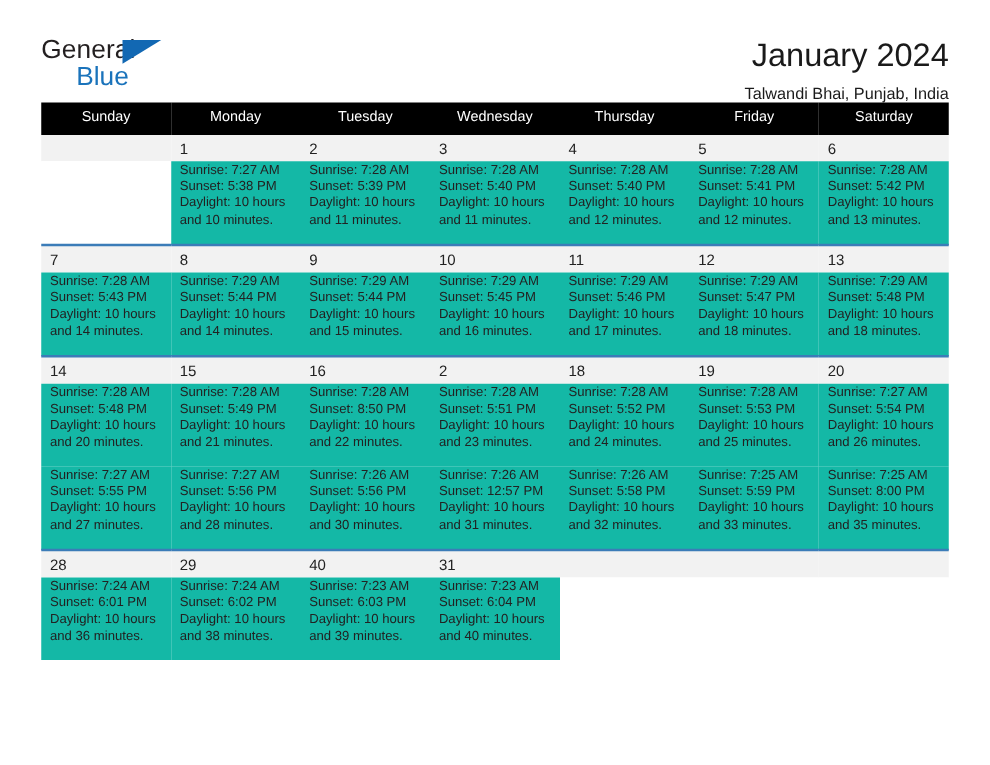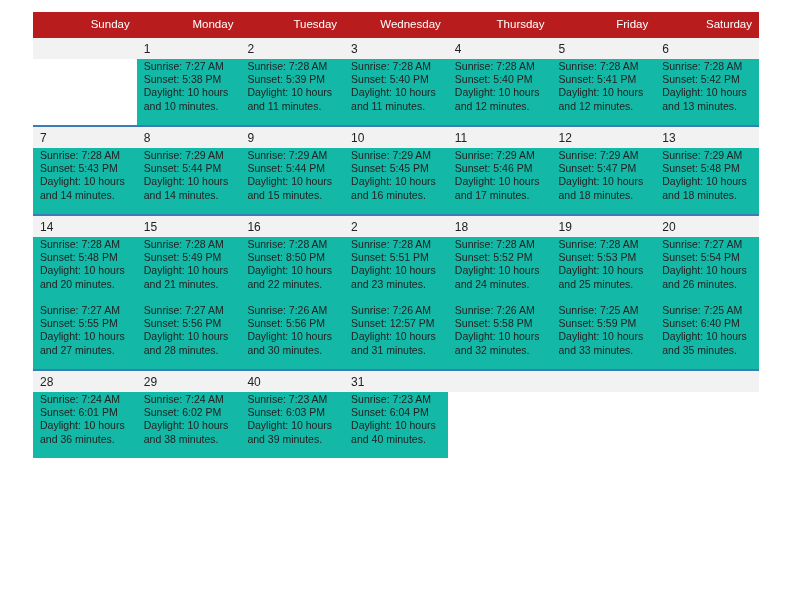--- a/index.html
+++ b/index.html
@@ -82,25 +82,25 @@
   }
 
   
   .cal {
     width: 726px;
     border-collapse: collapse;
     table-layout: fixed;
     margin-top: 12px;
   }
   .cal th {
-    background: #b91c1c;
+    background: #000000;
     color: #ffffff;
     font-size: 11.5px;
     font-weight: normal;
-    text-align: right;
+    text-align: center;
     padding: 6px 7px 7px 7px;
     line-height: 13px;
   }
   .daynum-cell {
     background: #f2f2f2;
     font-size: 12px;
     color: #222222;
     padding: 4px 7px 3px 7px;
     line-height: 14px;
     border-top: 2px solid #3b7cb8;
@@ -126,20 +126,31 @@
   }
   .empty-info {
     background: #ffffff;
   }
 </style>
 </head>
 <body>
 
 <div class="page">
 
+  <div class="top">
+    <div class="logo">
+      <span class="logo-general">General</span>
+      <span class="logo-tri"></span>
+      <span class="logo-blue">Blue</span>
+    </div>
+    <div class="titles">
+      <h1 class="cal-title">January 2024</h1>
+      <div class="cal-sub">Talwandi Bhai, Punjab, India</div>
+    </div>
+  </div>
 
   <table class="cal">
     <thead>
       <tr>
         <th>Sunday</th>
         <th>Monday</th>
         <th>Tuesday</th>
         <th>Wednesday</th>
         <th>Thursday</th>
         <th>Friday</th>
@@ -333,21 +344,21 @@
             <div>and 32 minutes.</div>
           </td>
           <td class="info-cell">
             <div>Sunrise: 7:25 AM</div>
             <div>Sunset: 5:59 PM</div>
             <div>Daylight: 10 hours</div>
             <div>and 33 minutes.</div>
           </td>
           <td class="info-cell">
             <div>Sunrise: 7:25 AM</div>
-            <div>Sunset: 6:40 PM</div>
+            <div>Sunset: 8:00 PM</div>
             <div>Daylight: 10 hours</div>
             <div>and 35 minutes.</div>
           </td>
         </tr>
         <tr class="week-numbers">
           <td class="daynum-cell">28</td>
           <td class="daynum-cell">29</td>
           <td class="daynum-cell">40</td>
           <td class="daynum-cell">31</td>
           <td class="daynum-cell empty-num"></td>

